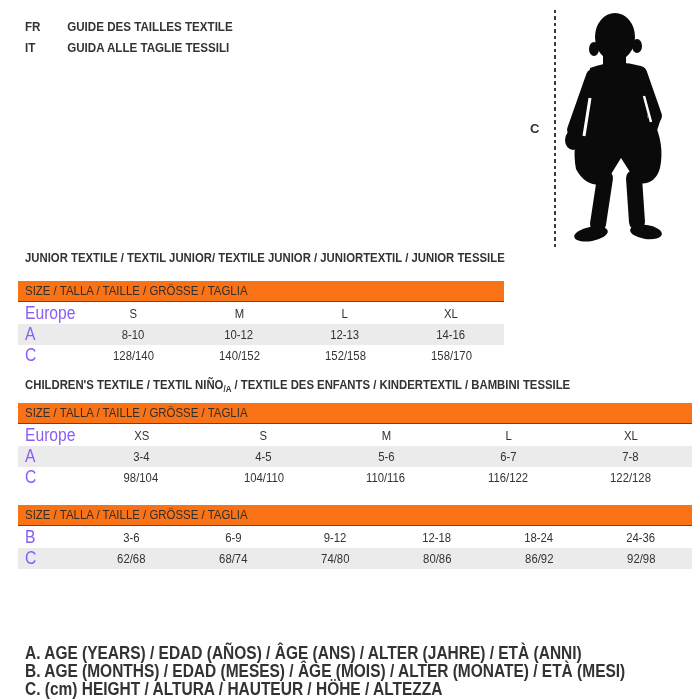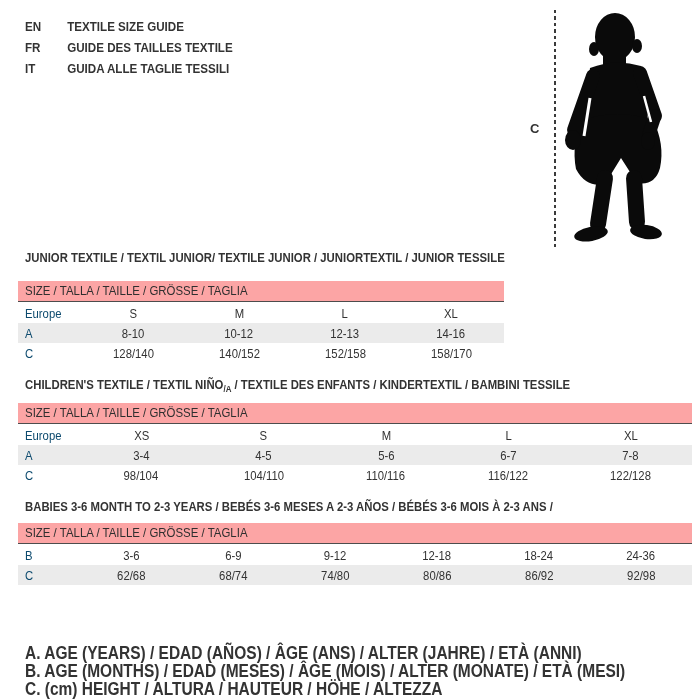--- a/index.html
+++ b/index.html
@@ -33,47 +33,46 @@
   .sec1 { top: 376px; width: 674px; }
   .sec2 { top: 498px; width: 674px; }
   .tbl-title { padding-left: 7px; font-weight: bold; font-size: 13.5px; }
   .title-line { height: 18px; line-height: 18px; white-space: nowrap; }
   .tbl-title .inner { display: inline-block; transform: scaleX(0.84); transform-origin: 0 50%; white-space: nowrap; }
   .sub { font-size: 9.5px; vertical-align: -2.5px; }
   .sec0 .size-bar { margin-top: 14px; }
   .sec1 .size-bar { margin-top: 9px; }
   .sec2 .size-bar { margin-top: 7px; }
   .size-bar {
-    height: 20px; line-height: 20px; background: #fca5a5;
+    height: 20px; line-height: 20px; background: #f97316;
     border-bottom: 1.5px solid #4d4d4d; margin-bottom: 1px;
     padding-left: 7px; font-size: 13px; color: #2f2f2f; overflow: hidden; white-space: nowrap;
   }
   .size-bar .cx { display: inline-block; transform: scaleX(0.88); transform-origin: 0 50%; white-space: nowrap; }
   table { border-collapse: collapse; table-layout: fixed; width: 100%; }
   .label-col { width: 62px; }
   tr { height: 20px; }
   tr.shaded { background: #ebebeb; }
-  th { text-align: left; padding: 0 0 0 7px; font-weight: normal; font-size: 13px; color: #0c4a6e; }
+  th { text-align: left; padding: 0 0 0 7px; font-weight: normal; font-size: 18px; color: #8b5cf6; }
   td { text-align: center; padding: 0; font-size: 13px; color: #333333; }
   .cell .cx, th .cx, td .cx { display: inline-block; transform: scaleX(0.87); white-space: nowrap; }
   th .cx { transform-origin: 0 50%; }
   td .cx { transform-origin: 50% 50%; }
 
   
   .footnotes { position: absolute; left: 25px; top: 644px; font-weight: bold; font-size: 18px; }
   .fn-line { height: 18px; line-height: 18px; white-space: nowrap; }
   .fn-line .inner { display: inline-block; transform: scaleX(0.86); transform-origin: 0 50%; white-space: nowrap; }
 </style>
 </head>
 <body>
 
 <div class="page">
 
   <div class="langs">
-      <div class="lang-row"><span class="inner"><span class="lang-code">EN</span><span>TEXTILE SIZE GUIDE</span></span></div>
       <div class="lang-row"><span class="inner"><span class="lang-code">FR</span><span>GUIDE DES TAILLES TEXTILE</span></span></div>
       <div class="lang-row"><span class="inner"><span class="lang-code">IT</span><span>GUIDA ALLE TAGLIE TESSILI</span></span></div>
     </div>
 
   <div class="dash-line"></div>
   <div class="c-label">C</div>
 
   <svg class="baby-svg" width="112" height="240" viewBox="0 0 112 240" xmlns="http://www.w3.org/2000/svg">
     <g fill="#0a0a0a" stroke="none">
       <ellipse cx="55" cy="31" rx="20" ry="24"></ellipse>
@@ -168,21 +167,20 @@
             <td><span class="cx">110/116</span></td>
             <td><span class="cx">116/122</span></td>
             <td><span class="cx">122/128</span></td>
           </tr>
         </tbody>
     </table>
   </section>
 
   <section class="sec sec2">
     <div class="tbl-title">
-        <div class="title-line"><span class="inner"><span>BABIES 3-6 MONTH TO 2-3 YEARS / BEBÉS 3-6 MESES A 2-3 AÑOS / BÉBÉS 3-6 MOIS À 2-3 ANS /</span></span></div>
       </div>
     <div class="size-bar">
       <span class="cx">SIZE / TALLA / TAILLE / GRÖSSE / TAGLIA</span>
     </div>
     <table>
       <colgroup>
           <col class="label-col">
         </colgroup>
       <tbody>
           <tr>

